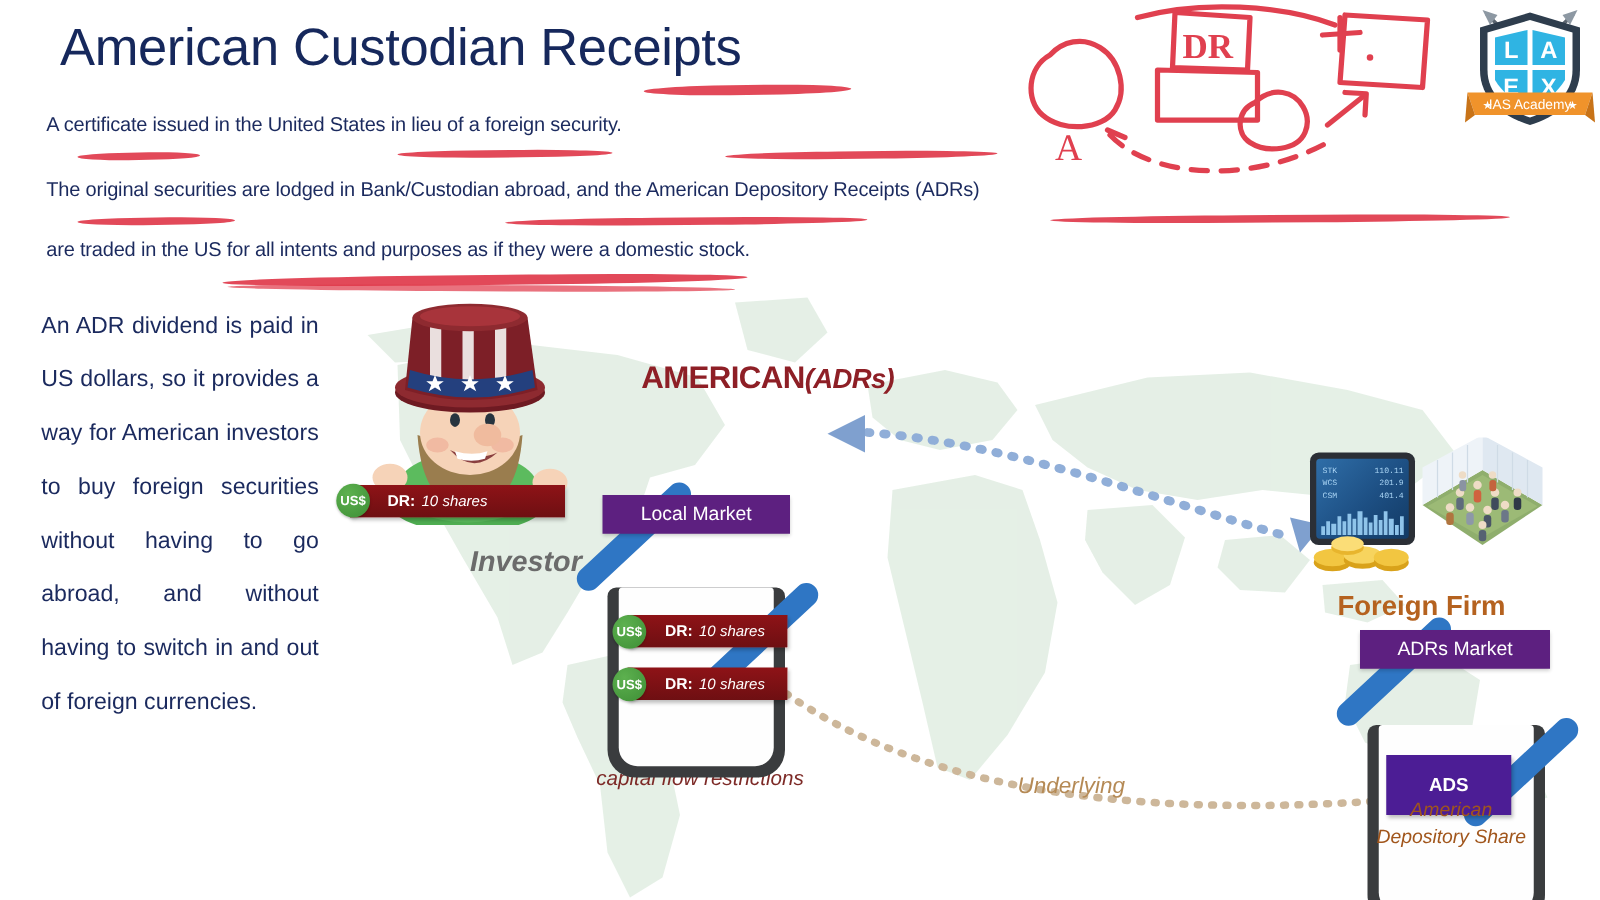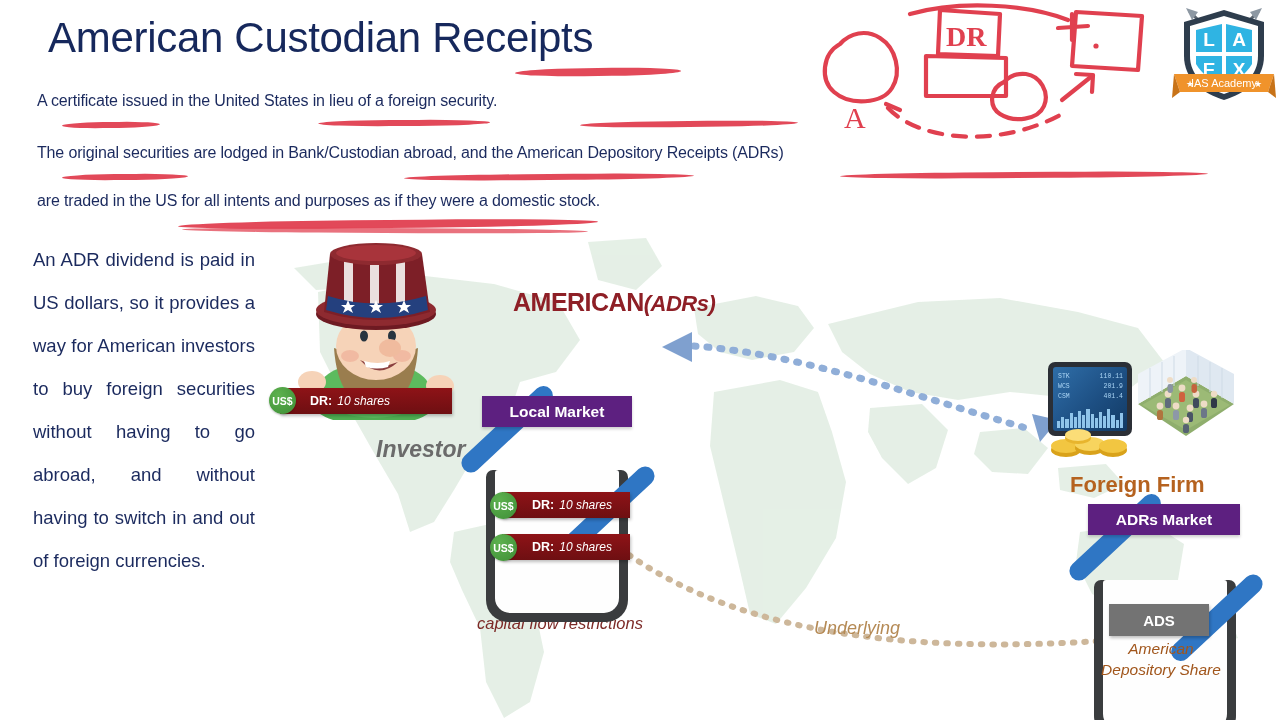--- a/index.html
+++ b/index.html
@@ -108,21 +108,21 @@
 
   
   #house-local { position: absolute; left: 200px; top: 160px; width: 200px; height: 255px; }
   #house-foreign { position: absolute; left: 808px; top: 272px; width: 200px; height: 210px; }
 
   .banner {
     position: absolute;
     background: #5d2080;
     color: #fff;
     font-size: 15.5px;
-    font-weight: bold;
+    font-weight: normal;
     display: flex; align-items: center; justify-content: center;
     box-shadow: 0 2px 3px rgba(0,0,0,.2);
     z-index: 6;
     white-space: nowrap;
   }
   #banner-local   { left: 24px; top: 4px;  width: 150px; height: 31px; }
   #banner-foreign { left: 22px; top: 0px;  width: 152px; height: 31px; }
 
   .chev {
     position: absolute;
@@ -191,22 +191,22 @@
     left: 812px; top: 240px;
     font-size: 22px;
     font-weight: bold;
     color: #b5621f;
   }
 
   
   #ads-tag {
     position: absolute;
     left: 43px; top: 100px;
-    width: 100px; height: 32px;
-    background: #737373;
+    width: 100px; height: 48px;
+    background: #4c1d95;
     color: #fff;
     font-size: 15px; font-weight: bold;
     display: flex; align-items: center; justify-content: center;
     z-index: 7;
     box-shadow: 1px 2px 3px rgba(0,0,0,.25);
   }
   #ads-sub {
     position: absolute;
     left: 10px; top: 134px; width: 170px;
     text-align: center;

